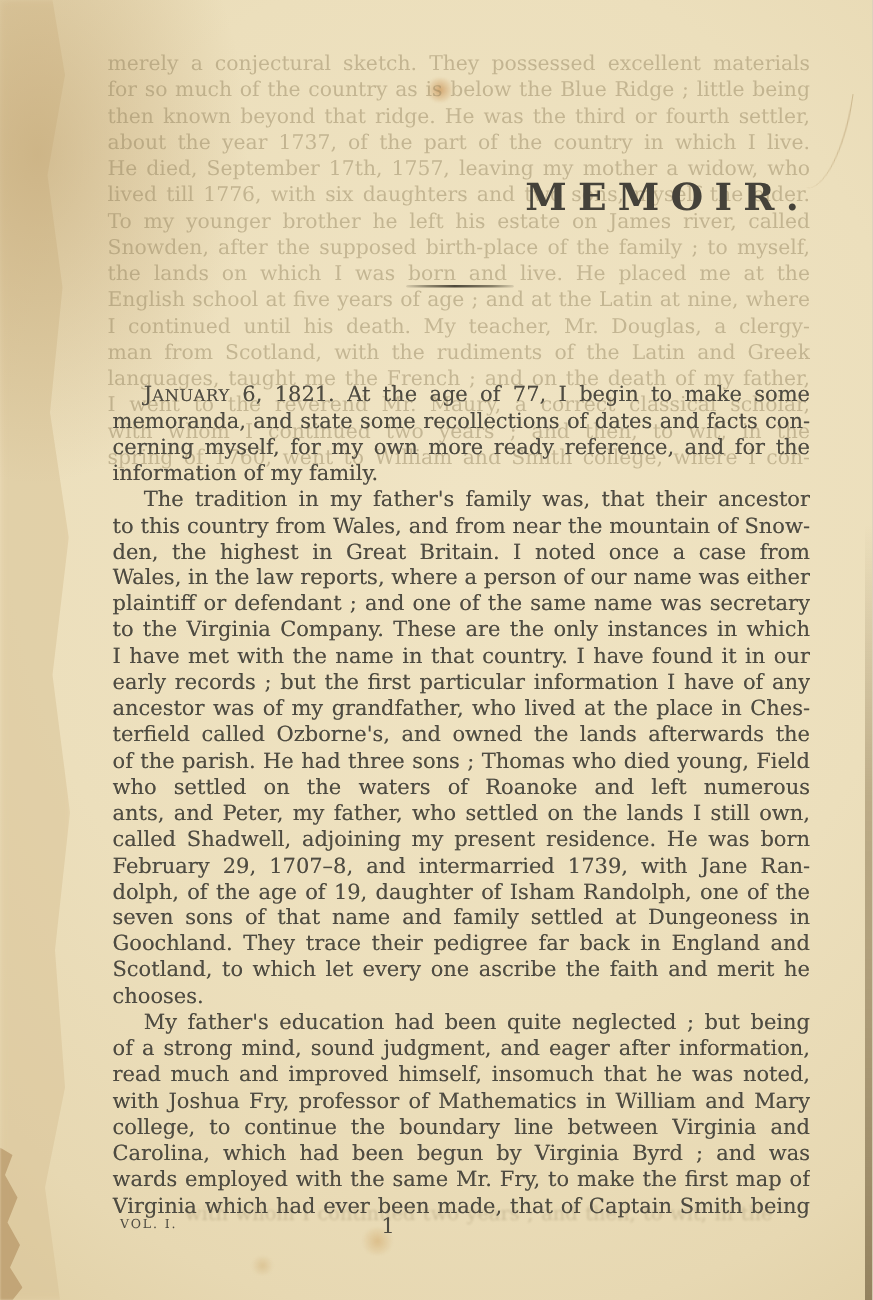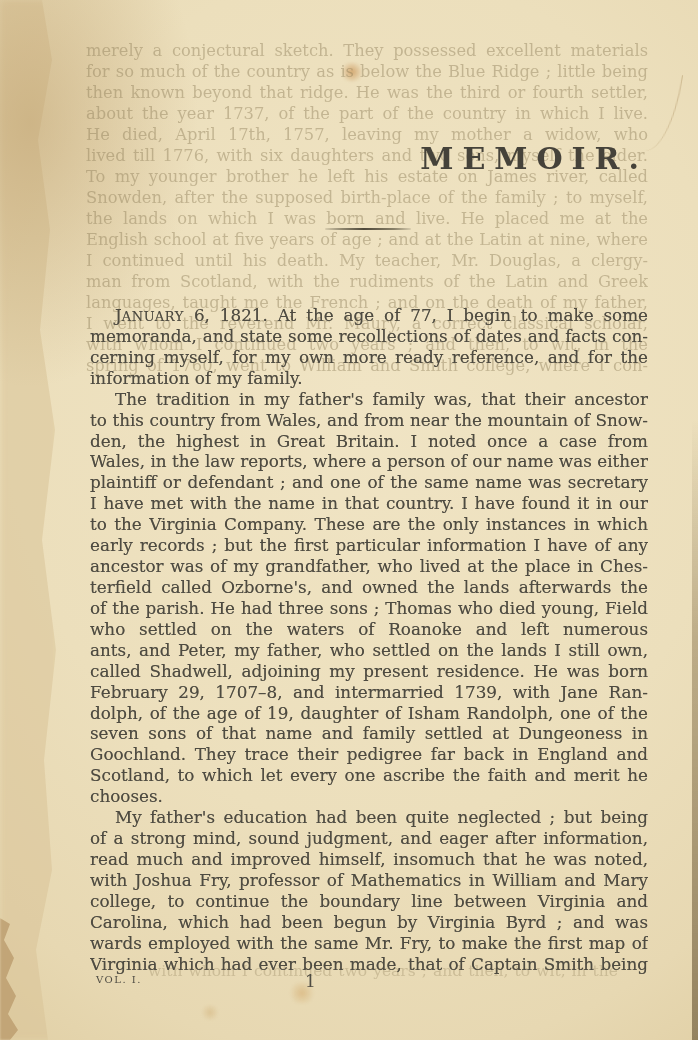--- a/index.html
+++ b/index.html
@@ -98,21 +98,21 @@
   <div class="spot-c"></div>
   <div class="torn-corner"></div>
   <div class="right-sliver"></div>
   <div class="scratch"></div>
 
   <div class="bleed">
       <div class="line">merely a conjectural sketch. They possessed excellent materials</div>
       <div class="line">for so much of the country as is below the Blue Ridge ; little being</div>
       <div class="line">then known beyond that ridge. He was the third or fourth settler,</div>
       <div class="line">about the year 1737, of the part of the country in which I live.</div>
-      <div class="line">He died, April 17th, 1757, leaving my mother a widow, who</div>
+      <div class="line">He died, September 17th, 1757, leaving my mother a widow, who</div>
       <div class="line">lived till 1776, with six daughters and two sons, myself the elder.</div>
       <div class="line">To my younger brother he left his estate on James river, called</div>
       <div class="line">Snowden, after the supposed birth-place of the family ; to myself,</div>
       <div class="line">the lands on which I was born and live. He placed me at the</div>
       <div class="line">English school at five years of age ; and at the Latin at nine, where</div>
       <div class="line">I continued until his death. My teacher, Mr. Douglas, a clergy-</div>
       <div class="line">man from Scotland, with the rudiments of the Latin and Greek</div>
       <div class="line">languages, taught me the French ; and on the death of my father,</div>
       <div class="line">I went to the reverend Mr. Maury, a correct classical scholar,</div>
       <div class="line">with whom I continued two years ; and then, to wit, in the</div>
@@ -126,22 +126,22 @@
   <div class="body-text">
       <div class="line indent"><span>J</span><span class="smallcaps">ANUARY</span><span> 6, 1821. At the age of 77, I begin to make some</span></div>
       <div class="line">memoranda, and state some recollections of dates and facts con-</div>
       <div class="line">cerning myself, for my own more ready reference, and for the</div>
       <div class="line last">information of my family.</div>
       <div class="line indent">The tradition in my father's family was, that their ancestor came</div>
       <div class="line">to this country from Wales, and from near the mountain of Snow-</div>
       <div class="line">den, the highest in Great Britain. I noted once a case from</div>
       <div class="line">Wales, in the law reports, where a person of our name was either</div>
       <div class="line">plaintiff or defendant ; and one of the same name was secretary</div>
+      <div class="line">to the Virginia Company. These are the only instances in which</div>
       <div class="line">I have met with the name in that country. I have found it in our</div>
-      <div class="line">to the Virginia Company. These are the only instances in which</div>
       <div class="line">early records ; but the first particular information I have of any</div>
       <div class="line">ancestor was of my grandfather, who lived at the place in Ches-</div>
       <div class="line">terfield called Ozborne's, and owned the lands afterwards the glebe</div>
       <div class="line">of the parish. He had three sons ; Thomas who died young, Field</div>
       <div class="line">who settled on the waters of Roanoke and left numerous descend-</div>
       <div class="line">ants, and Peter, my father, who settled on the lands I still own,</div>
       <div class="line">called Shadwell, adjoining my present residence. He was born</div>
       <div class="line">February 29, 1707–8, and intermarried 1739, with Jane Ran-</div>
       <div class="line">dolph, of the age of 19, daughter of Isham Randolph, one of the</div>
       <div class="line">seven sons of that name and family settled at Dungeoness in</div>

